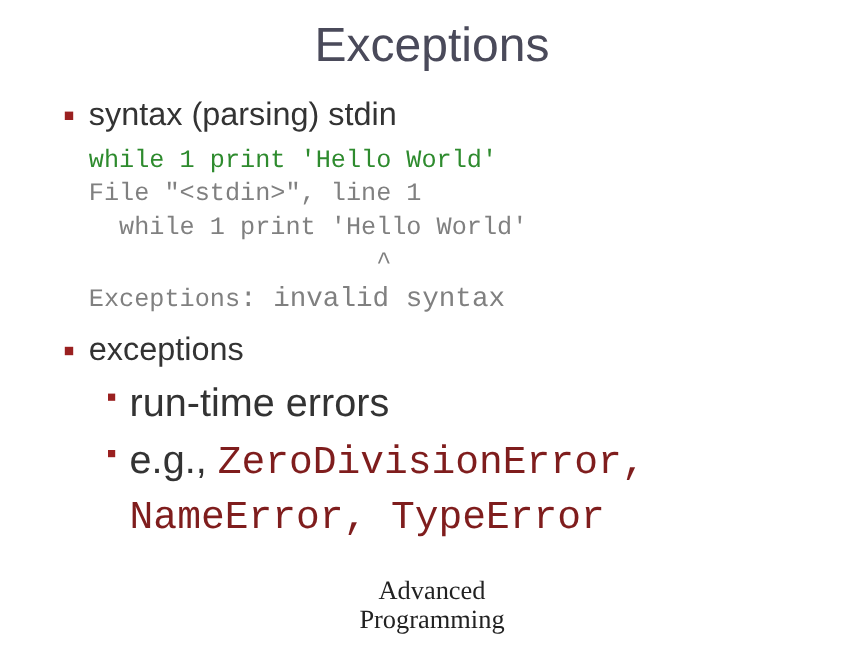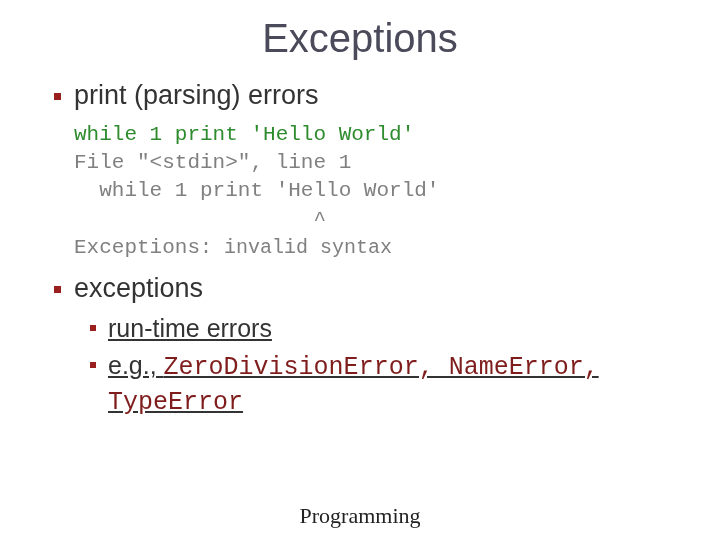--- a/index.html
+++ b/index.html
@@ -47,46 +47,45 @@
     height: 7px;
     background: #9a2020;
   }
   ul.lvl2 {
     list-style: none;
     margin: 6px 0 0 0;
     padding: 0 0 0 34px;
   }
   ul.lvl2 > li {
     position: relative;
-    font-size: 25px;
+    font-size: 33px;
     color: #333;
     margin-bottom: 4px;
     line-height: 1.3;
-    text-decoration: underline;
   }
   ul.lvl2 > li::before {
     content: "";
     position: absolute;
     left: -18px;
     top: 13px;
     width: 6px;
     height: 6px;
     background: #9a2020;
   }
   .code-block {
     font-family: "Courier New", monospace;
     font-size: 21px;
     margin: 8px 0 10px 0;
     padding-left: 0;
     white-space: pre;
     line-height: 1.35;
   }
   .code-green { color: #2e8b2e; }
   .code-gray  { color: #808080; }
-  .code-gray2 { color: #808080; font-size: 20px; }
+  .code-gray2 { color: #808080; font-size: 23px; }
   .err-types {
     font-family: "Courier New", monospace;
     color: #7f1d1d;
   }
   .footer {
     position: absolute;
     left: 0;
     right: 0;
     bottom: -8px;
     text-align: center;
@@ -99,21 +98,21 @@
 </head>
 <body>
 
 <div class="slide">
 
   <div class="title">Exceptions</div>
 
   <ul class="lvl1">
 
     <li>
-      <span>print (parsing) errors</span>
+      <span>syntax (parsing) stdin</span>
       <div class="code-block"><span class="code-green">while 1 print 'Hello World'</span>
 <span class="code-gray">File "&lt;stdin&gt;", line 1</span>
 <span class="code-gray">  while 1 print 'Hello World'</span>
 <span class="code-gray">                   ^</span>
 <span class="code-gray">Exceptions</span><span class="code-gray2">: invalid syntax</span></div>
     </li>
 
     <li>
       <span>exceptions</span>
       <ul class="lvl2">
@@ -122,16 +121,17 @@
         </li>
         <li>
           <span>e.g., </span><span class="err-types">ZeroDivisionError, NameError, TypeError</span>
         </li>
       </ul>
     </li>
 
   </ul>
 
   <div class="footer">
+    <div>Advanced</div>
     <div>Programming</div>
   </div>
 
 </div>
 
 </body></html>

